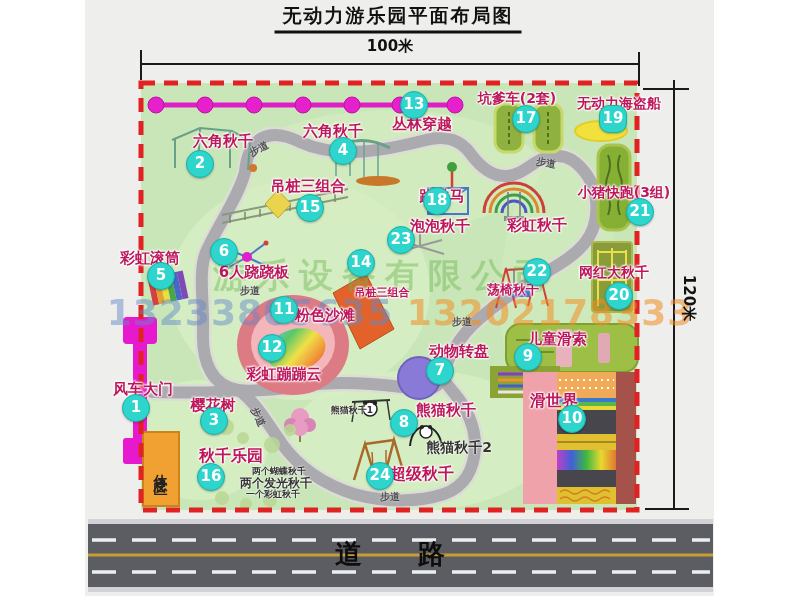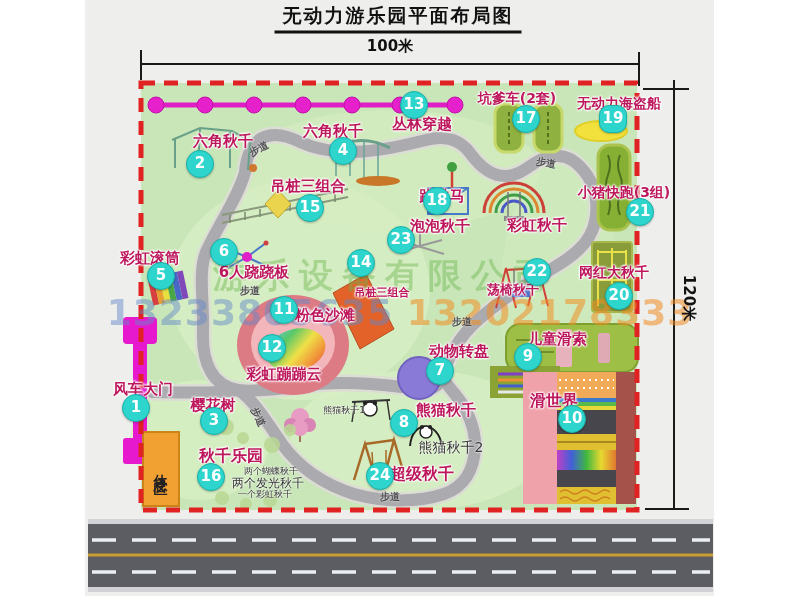--- a/index.html
+++ b/index.html
@@ -11,22 +11,22 @@
          letter-spacing:2px;border-bottom:3px solid #111;padding:0 8px 2px;z-index:5;}
   .dim-label{font-size:15px;font-weight:bold;color:#111;z-index:5;}
   #dim-right{transform:translate(-50%,-50%) rotate(90deg);}
   #wm-company{top:276px;left:385px;z-index:2;font-size:34px;font-weight:bold;
       letter-spacing:9px;color:rgba(105,180,75,0.42);}
   #wm-phone{top:312px;left:400px;z-index:2;font-size:36px;font-weight:bold;letter-spacing:1px;}
   #wm-phone .p1{color:rgba(100,135,200,0.48);}
   #wm-phone .p2{color:rgba(240,140,35,0.55);}
   .map-label{z-index:3;font-weight:bold;color:#be185d;
       text-shadow:-1px 0 2px #fff,1px 0 2px #fff,0 -1px 2px #fff,0 1px 2px #fff;}
-  .sub-label{z-index:3;font-weight:normal;color:#333;
-      text-shadow:0 0 2px #fff,0 0 2px #fff;}
+  .sub-label{z-index:3;font-weight:bold;color:#333;
+      text-shadow:0 0 2px #fff,0 0 2px #fff;margin-left:8px;}
   .path-label{z-index:3;font-size:10px;font-weight:bold;color:#4e4e50;
       text-shadow:0 0 2px #eee;}
   .badge{z-index:4;width:26px;height:26px;border-radius:50%;
       background:#2ed5cd;border:1px solid #17b3ab;color:#fff;
       font-size:15px;font-weight:bold;line-height:25px;text-align:center;
       box-shadow:0 1px 2px rgba(0,0,0,.25);}
   #rest-area-label{top:469px;left:161px;z-index:3;font-size:14px;font-weight:bold;
       color:#222;writing-mode:vertical-rl;letter-spacing:4px;}
   #road-label{top:554px;left:418px;z-index:5;font-size:27px;font-weight:bold;
       color:#0d0d0d;letter-spacing:56px;}
@@ -317,20 +317,21 @@
     <line x1="88" y1="555" x2="713" y2="555" stroke="#c79d35" stroke-width="3"></line>
   </g>
 </svg>
 
   <div id="title" class="abs">无动力游乐园平面布局图</div>
   <div class="abs dim-label" style="top:46px;left:390px;">100米</div>
   <div id="dim-right" class="abs dim-label" style="top:298px;left:688px;">120米</div>
   <div id="wm-company" class="abs">游乐设备有限公司</div>
   <div id="wm-phone" class="abs"><span class="p1">13233805635</span>&nbsp;<span class="p2">13202178333</span></div>
   <div id="rest-area-label" class="abs">休息区</div>
+  <div id="road-label" class="abs">道路</div>
 
   <div id="overlay">
       <div class="map-label abs" style="font-size: 15px; left: 143px; top: 389px;">风车大门</div>
       <div class="badge abs" style="left: 136px; top: 408px;">1</div>
       <div class="map-label abs" style="font-size: 15px; left: 223px; top: 141px;">六角秋千</div>
       <div class="badge abs" style="left: 200px; top: 164px;">2</div>
       <div class="map-label abs" style="font-size: 15px; left: 213px; top: 405px;">樱花树</div>
       <div class="badge abs" style="left: 214px; top: 421px;">3</div>
       <div class="map-label abs" style="font-size: 15px; left: 333px; top: 131px;">六角秋千</div>
       <div class="badge abs" style="left: 343px; top: 151px;">4</div>

